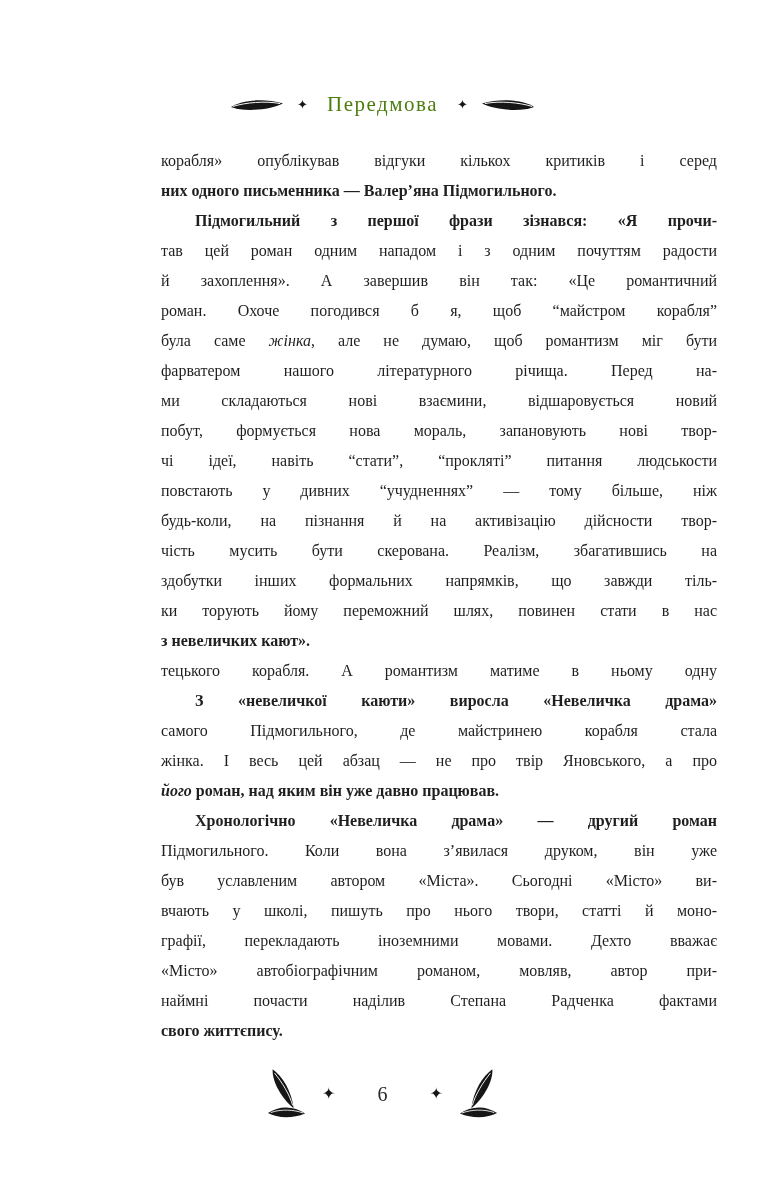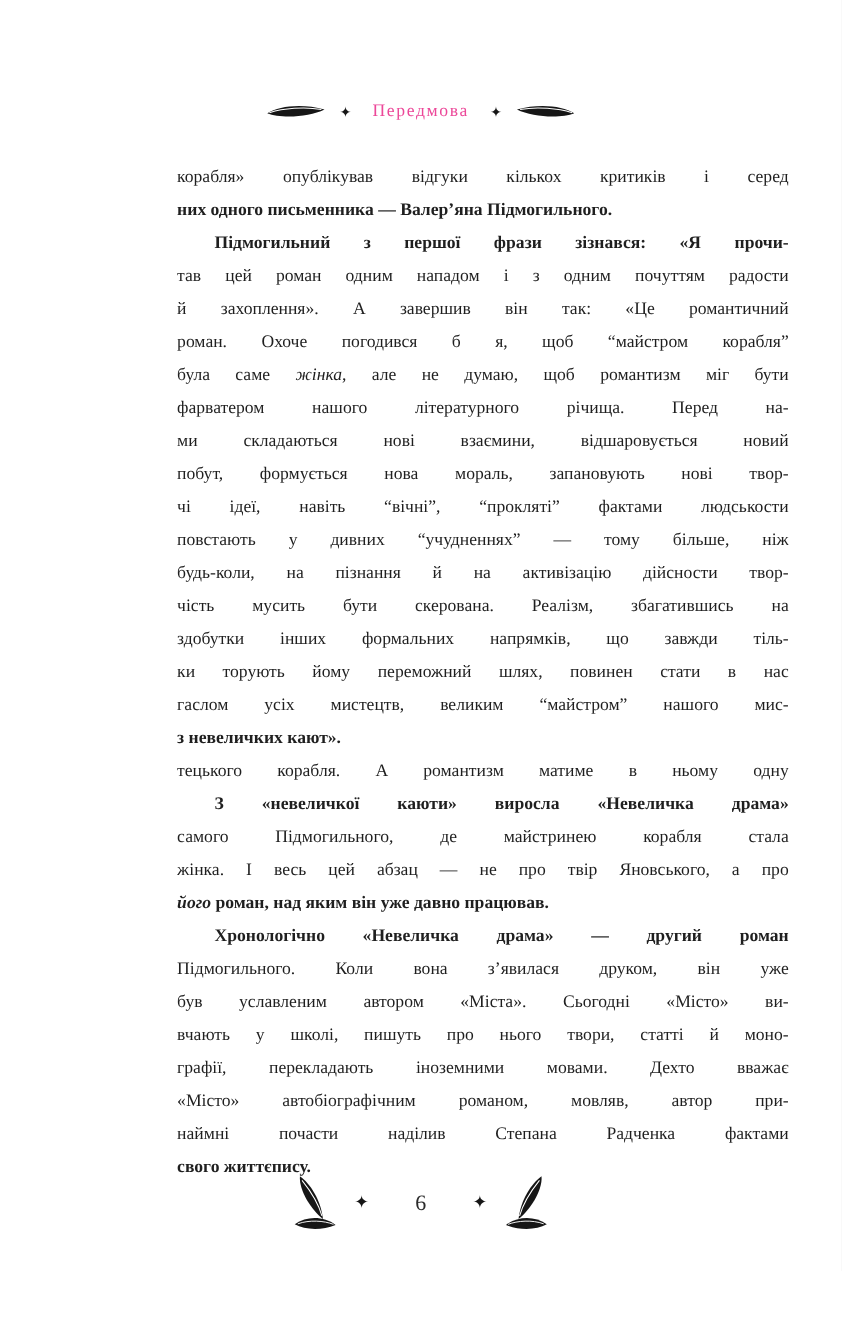--- a/index.html
+++ b/index.html
@@ -19,23 +19,23 @@
   .chapter-header {
     position: absolute;
     top: 92px; left: 0;
     width: 100%;
     display: flex;
     align-items: center;
     justify-content: center;
     gap: 13px;
   }
   .chapter-title {
-    font-size: 16px;
+    font-size: 21px;
     letter-spacing: 1.5px;
-    color: #ec4899;
+    color: #4d7c0f;
     padding: 0 6px;
   }
   .diamond {
     font-size: 13px;
     line-height: 1;
     color: #161616;
   }
   .leaf-svg { display: block; }
 
   
@@ -111,27 +111,26 @@
       </div>
       <div class="paragraph">
         <div class="line indent"><span>Підмогильний з першої фрази зізнався: «Я прочи-</span></div>
         <div class="line"><span>тав цей роман одним нападом і з одним почуттям радости</span></div>
         <div class="line"><span>й захоплення». А завершив він так: «Це романтичний</span></div>
         <div class="line"><span>роман. Охоче погодився б я, щоб “майстром корабля”</span></div>
         <div class="line"><span>була саме </span><i>жінка</i><span>, але не думаю, щоб романтизм міг бути</span></div>
         <div class="line"><span>фарватером нашого літературного річища. Перед на-</span></div>
         <div class="line"><span>ми складаються нові взаємини, відшаровується новий</span></div>
         <div class="line"><span>побут, формується нова мораль, запановують нові твор-</span></div>
-        <div class="line"><span>чі ідеї, навіть “вічні”, “прокляті” фактами людськости</span></div>
+        <div class="line"><span>чі ідеї, навіть “стати”, “прокляті” питання людськости</span></div>
         <div class="line"><span>повстають у дивних “учудненнях” — тому більше, ніж</span></div>
         <div class="line"><span>будь-коли, на пізнання й на активізацію дійсности твор-</span></div>
         <div class="line"><span>чість мусить бути скерована. Реалізм, збагатившись на</span></div>
         <div class="line"><span>здобутки інших формальних напрямків, що завжди тіль-</span></div>
         <div class="line"><span>ки торують йому переможний шлях, повинен стати в нас</span></div>
-        <div class="line"><span>гаслом усіх мистецтв, великим “майстром” нашого мис-</span></div>
         <div class="line last"><span>з невеличких кают».</span></div>
         <div class="line"><span>тецького корабля. А романтизм матиме в ньому одну</span></div>
       </div>
       <div class="paragraph">
         <div class="line indent"><span>З «невеличкої каюти» виросла «Невеличка драма»</span></div>
         <div class="line"><span>самого Підмогильного, де майстринею корабля стала</span></div>
         <div class="line"><span>жінка. І весь цей абзац — не про твір Яновського, а про</span></div>
         <div class="line last"><i>його</i><span> роман, над яким він уже давно працював.</span></div>
       </div>
       <div class="paragraph">

